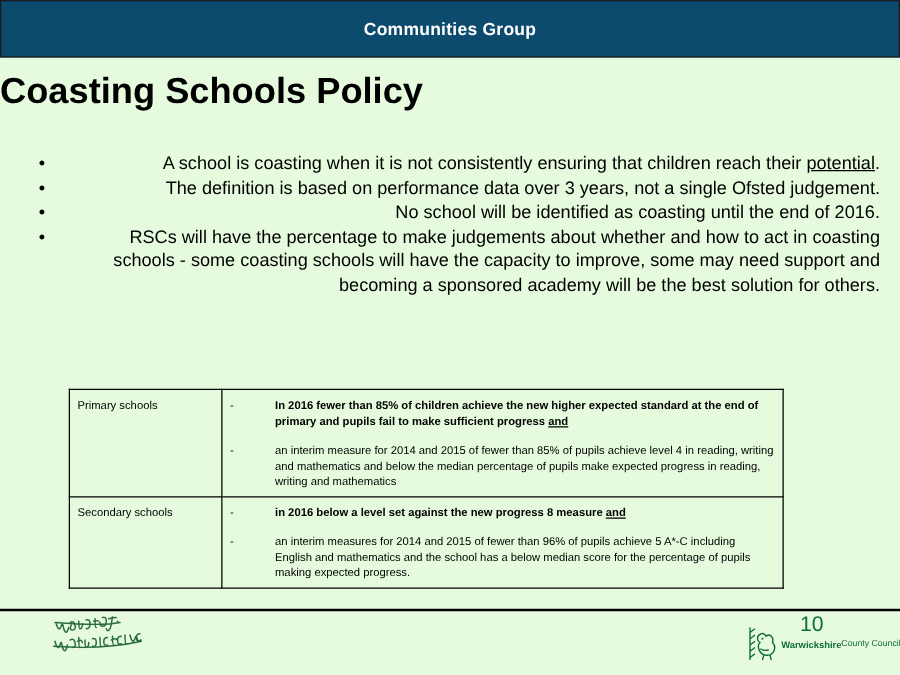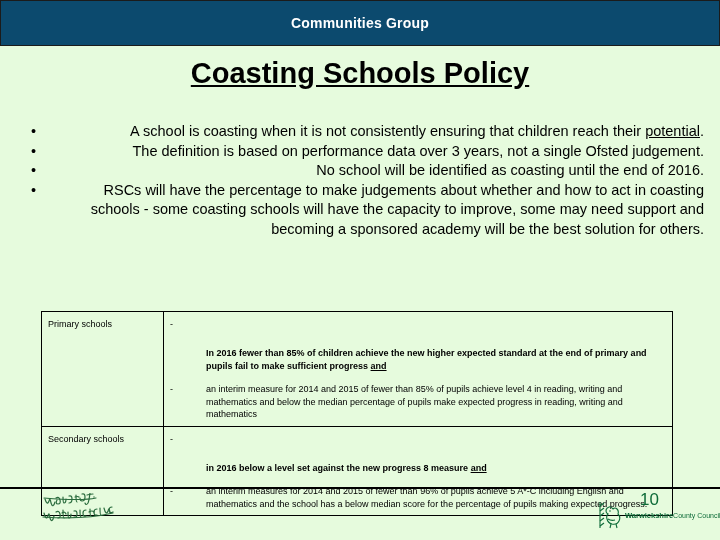--- a/index.html
+++ b/index.html
@@ -41,26 +41,25 @@
     letter-spacing: 0.2px;
     font-family: "Liberation Sans", sans-serif;
   }
 
   
   .slide-title {
     position: absolute;
     left: 0;
     top: 57px;
     width: 720px;
-    text-align: center;
+    text-align: left;
     font-size: 29px;
     font-weight: bold;
     color: #000000;
     letter-spacing: 0px;
-    text-decoration: underline;
   }
 
   
   .body-block {
     position: absolute;
     left: 18px;
     top: 122px;
     width: 686px;
     font-size: 14.5px;
     color: #000000;
@@ -86,23 +85,23 @@
   }
   .plain-line {
     padding-left: 3px;
     line-height: 19.5px;
   }
   .u { text-decoration: underline; }
 
   
   .schools-table {
     position: absolute;
-    left: 41px;
+    left: 55px;
     top: 311px;
-    width: 632px;
+    width: 572px;
     border-collapse: collapse;
     table-layout: fixed;
   }
   .schools-table td {
     border: 1px solid #000000;
     vertical-align: top;
     padding: 0;
   }
   .col-label {
     width: 111px;
@@ -126,21 +125,20 @@
     line-height: 12.5px;
   }
   .detail-text {
     flex: 1 1 auto;
     font-size: 9px;
     line-height: 12.5px;
     color: #000;
   }
   .detail-text.bold {
     font-weight: bold;
-    margin-top: 29px;
   }
 
   
   .footer-rule {
     position: absolute;
     left: 0;
     top: 487px;
     width: 720px;
     height: 0;
     border-top: 2px solid #000000;

